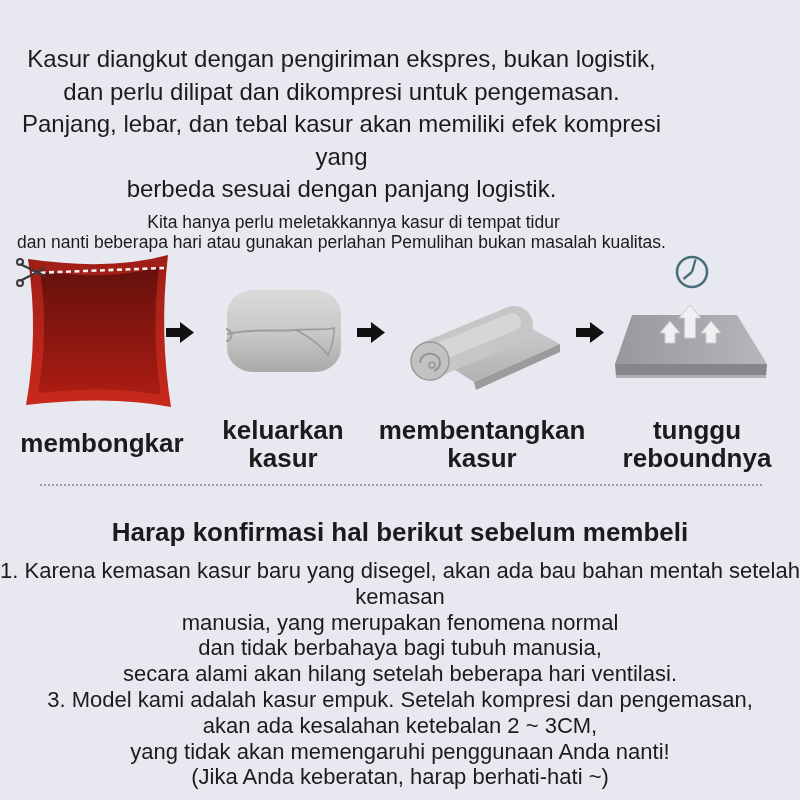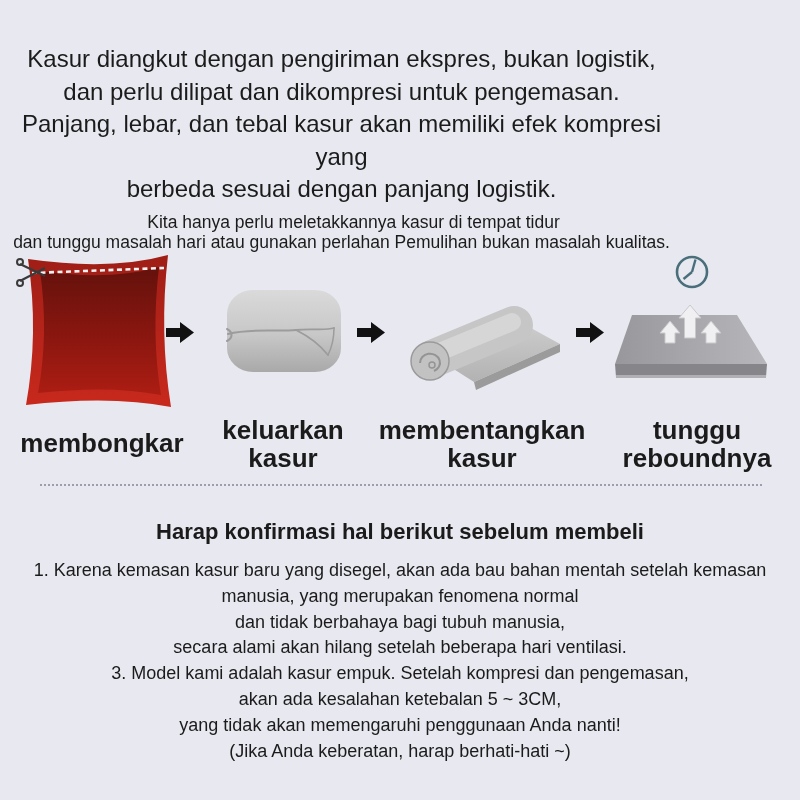--- a/index.html
+++ b/index.html
@@ -16,36 +16,36 @@
   .fig svg{display:block;}
   .step-arrow{position:absolute;width:28px;height:21px;}
   
   .step-label{position:absolute;width:240px;text-align:center;font-weight:bold;
               font-size:26px;line-height:28px;white-space:pre-line;letter-spacing:0;}
   
   .divider{position:absolute;top:484px;left:40px;width:722px;height:0;
            border-top:2px dotted #9d9dab;}
   
   .heading{position:absolute;top:517px;left:0;width:800px;text-align:center;
-           font-size:22px;line-height:30px;font-weight:bold;margin:0;}
+           font-size:26px;line-height:30px;font-weight:bold;margin:0;}
   .notes{position:absolute;top:558px;left:0;width:800px;text-align:center;}
-  .notes p{margin:0;font-size:18px;line-height:25.8px;font-weight:400;}
+  .notes p{margin:0;font-size:22px;line-height:25.8px;font-weight:400;}
 </style>
 </head>
 <body>
 
 <div class="page">
 
   <div class="intro">
     <p class="intro-large">Kasur diangkut dengan pengiriman ekspres, bukan logistik,</p>
     <p class="intro-large">dan perlu dilipat dan dikompresi untuk pengemasan.</p>
     <p class="intro-large">Panjang, lebar, dan tebal kasur akan memiliki efek kompresi yang</p>
     <p class="intro-large">berbeda sesuai dengan panjang logistik.</p>
     <p class="intro-small gap-top">Kita hanya perlu meletakkannya kasur di tempat tidur</p>
-    <p class="intro-small">dan tunggu masalah hari atau gunakan perlahan Pemulihan bukan masalah kualitas.</p>
+    <p class="intro-small">dan nanti beberapa hari atau gunakan perlahan Pemulihan bukan masalah kualitas.</p>
   </div>
 
   <div class="fig" style="left:14px;top:249px;">
     <svg width="192" height="164" viewBox="0 0 192 164">
       <defs>
         <linearGradient id="gRedOuter" x1="0" y1="0" x2="0" y2="1">
           <stop offset="0" stop-color="#9e1e16"></stop>
             <stop offset="0.55" stop-color="#b7241a"></stop>
             <stop offset="1" stop-color="#c8291c"></stop>
         </linearGradient>
@@ -162,18 +162,18 @@
   <div class="divider"></div>
 
   <h2 class="heading">Harap konfirmasi hal berikut sebelum membeli</h2>
 
   <div class="notes">
     <p>1. Karena kemasan kasur baru yang disegel, akan ada bau bahan mentah setelah kemasan</p>
     <p>manusia, yang merupakan fenomena normal</p>
     <p>dan tidak berbahaya bagi tubuh manusia,</p>
     <p>secara alami akan hilang setelah beberapa hari ventilasi.</p>
     <p>3. Model kami adalah kasur empuk. Setelah kompresi dan pengemasan,</p>
-    <p>akan ada kesalahan ketebalan 5 ~ 3CM,</p>
+    <p>akan ada kesalahan ketebalan 2 ~ 3CM,</p>
     <p>yang tidak akan memengaruhi penggunaan Anda nanti!</p>
     <p>(Jika Anda keberatan, harap berhati-hati ~)</p>
   </div>
 
 </div>
 
 </body></html>

